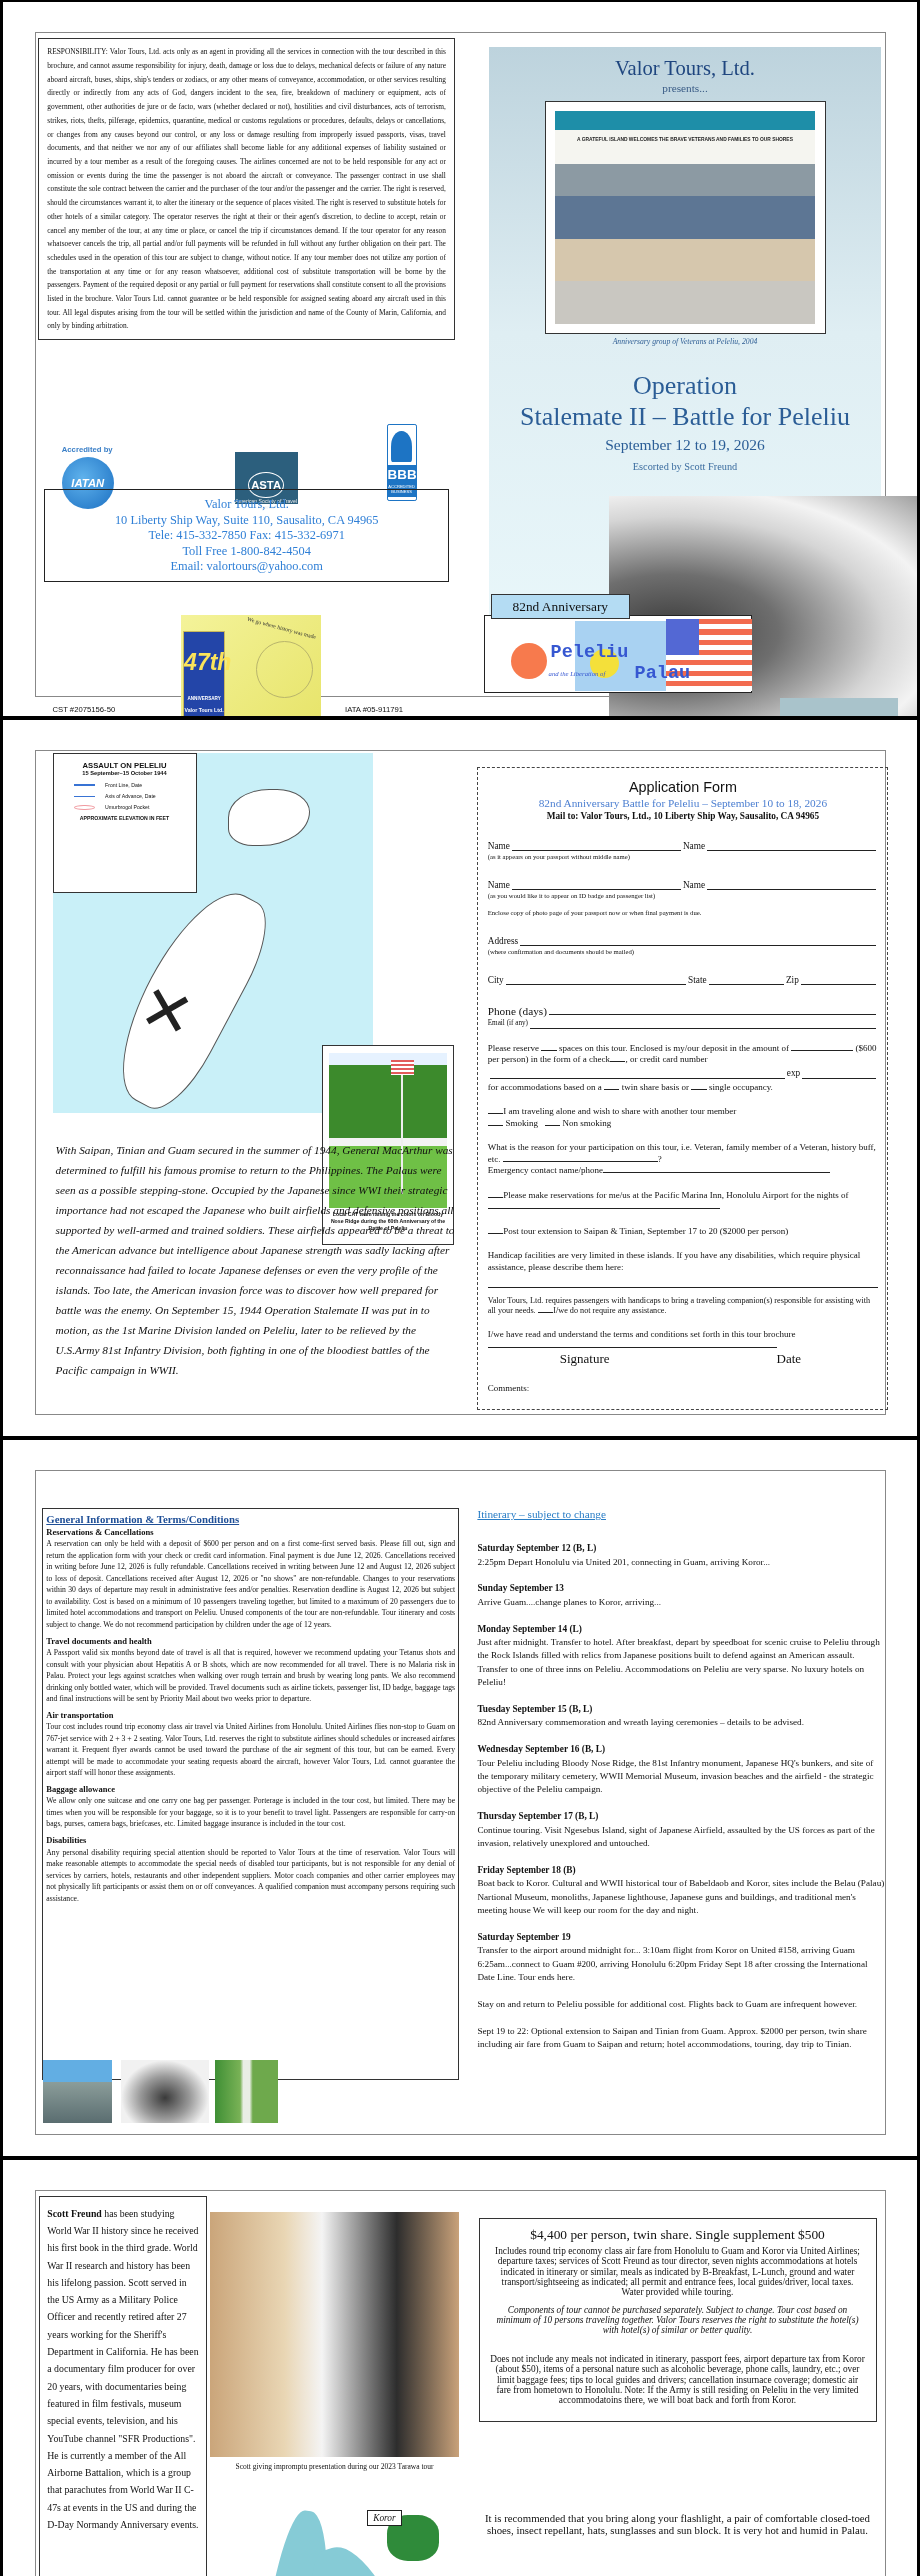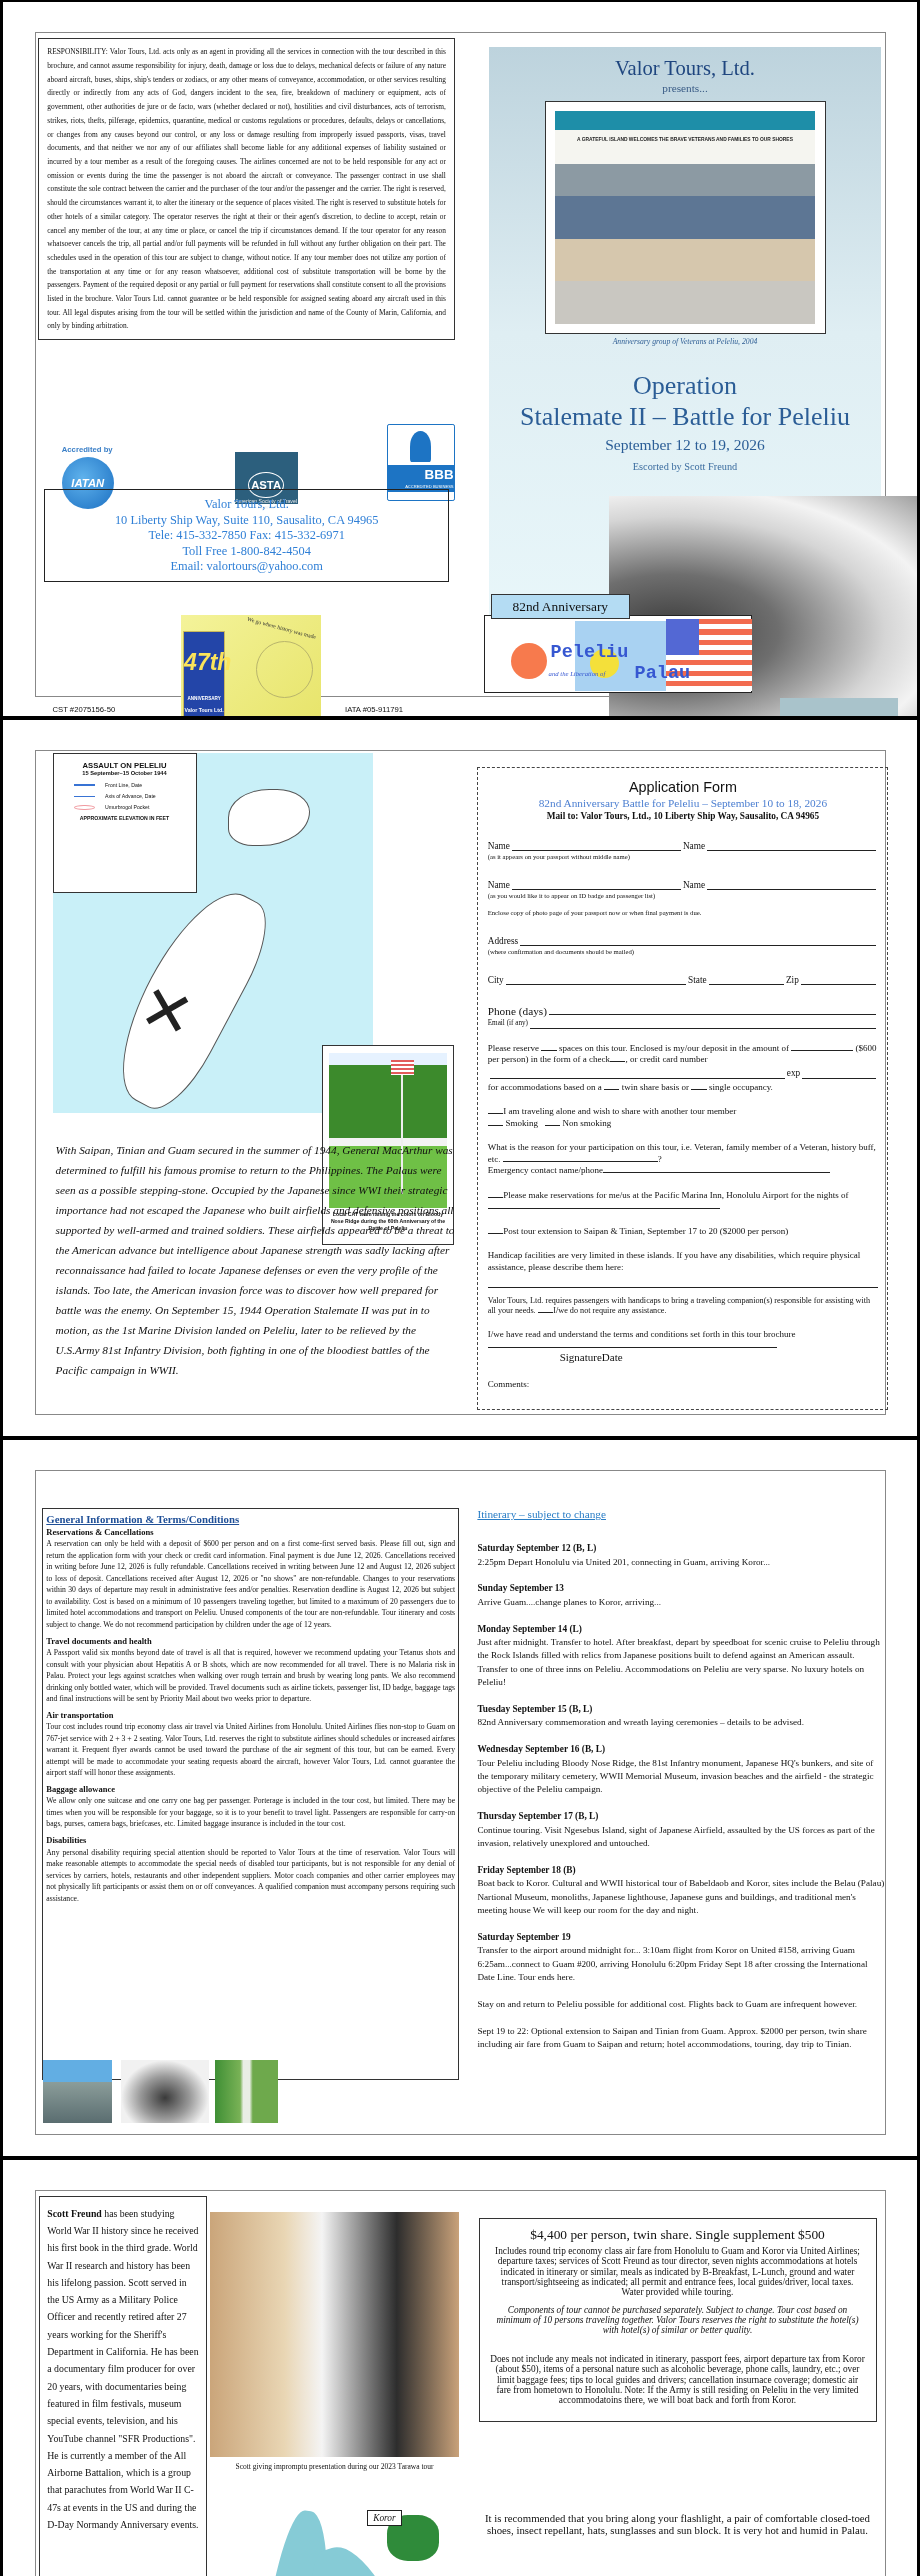--- a/index.html
+++ b/index.html
@@ -14,21 +14,21 @@
   
   .resp-box { position: absolute; left: 2.1px; top: 5.2px; width: 417px; border: 0.8px solid #333; padding: 6.2px 8.2px; font-size: 7.4px; line-height: 13.7px; text-align: justify; }
   .logos { position: absolute; top: 412px; left: 20.6px; width: 392px; height: 62px; }
   .logo { position: absolute; }
   .iatan { left: 5.2px; top: 0; width: 67px; }
   .iatan .acc { color: #3a7fc7; font-family: "Liberation Sans", sans-serif; font-weight: bold; font-size: 7.7px; }
   .iatan .globe { width: 52px; height: 52px; border-radius: 50%; background: radial-gradient(circle at 40% 40%, #5fb2ec, #1b6fc2); color: #fff; font-family: "Liberation Sans", sans-serif; font-style: italic; font-weight: bold; font-size: 11.3px; display: flex; align-items: center; justify-content: center; margin-top: 3.1px; }
   .asta { left: 178px; top: 7.2px; width: 63px; height: 52px; background: #2c5f7d; color: #fff; text-align: center; font-family: "Liberation Sans", sans-serif; padding-top: 20px; }
   .asta .big { font-size: 11.3px; font-weight: bold; border: 1px solid #fff; border-radius: 50%; width: 36px; height: 26px; line-height: 24px; margin: 0 auto 1px; }
   .asta .small { font-size: 5.2px; line-height: 5.7px; color: #eee; }
-  .bbb { left: 330px; top: -20.6px; width: 68px; height: 77px; border: 1px solid #1d74c4; border-radius: 2.1px; text-align: right; font-family: "Liberation Sans", sans-serif; background: #fff; }
+  .bbb { left: 330px; top: -20.6px; width: 30px; height: 77px; border: 1px solid #1d74c4; border-radius: 2.1px; text-align: center; font-family: "Liberation Sans", sans-serif; background: #fff; }
   .bbb .torch { width: 20.6px; height: 31px; margin: 5.2px auto 0; background: #1d74c4; border-radius: 50% 50% 10% 10%; }
   .bbb .txt { background: #1d74c4; color: #fff; font-weight: bold; font-size: 13.4px; margin-top: 3.1px; padding: 2.1px 0; }
   .bbb .sub { background: #1d74c4; color: #fff; font-size: 4.1px; padding-bottom: 3.1px; }
   .contact-box { position: absolute; left: 8.2px; top: 456px; width: 405px; border: 1px solid #222; text-align: center; color: #2f7fd6; font-size: 12.4px; line-height: 15.5px; padding: 7.2px 0 6.2px; }
   .anniv-badge { position: absolute; left: 145px; top: 582px; width: 140px; height: 112px; background: linear-gradient(135deg, #f4f39a, #e7e46a); }
   .anniv-badge .blue { position: absolute; left: 2.1px; top: 15.5px; width: 42px; height: 91px; background: #2345a8; border: 1.5px solid #c9b95d; color: #fbe45a; text-align: center; font-family: "Liberation Sans", sans-serif; }
   .anniv-badge .blue .num { font-size: 23px; font-style: italic; font-weight: bold; margin-top: 17.5px; }
   .anniv-badge .blue .lbl { font-size: 4.6px; color: #fff; margin-top: 19.6px; font-weight: bold; }
   .anniv-badge .motto { position: absolute; left: 65px; top: 10.3px; width: 72px; font-size: 5.7px; color: #333; transform: rotate(15deg); }
   .anniv-badge .world { position: absolute; left: 75px; top: 26px; width: 57px; height: 57px; border: 1px solid #b9b56c; border-radius: 50%; }
@@ -80,21 +80,21 @@
   .app-form .title { font-family: "Liberation Sans", sans-serif; font-size: 14.4px; text-align: center; margin-top: 11.3px; }
   .app-form .sub { color: #4c7fd1; font-size: 11.3px; text-align: center; margin-top: 2.1px; }
   .app-form .mail { font-weight: bold; font-size: 9.3px; text-align: center; margin-top: 2.1px; }
   .f-row { display: flex; font-size: 9.3px; margin-top: 19.6px; }
   .f-line { flex: 1; border-bottom: 0.8px solid #222; height: 10.3px; margin: 0 2.1px; }
   .f-small { font-size: 6.7px; margin-top: 2.1px; }
   .f-big { font-size: 11.3px; }
   .f-p { font-size: 9px; line-height: 11.3px; margin-top: 13.4px; }
   .blank { display: inline-block; border-bottom: 0.8px solid #222; width: 15.5px; height: 7.2px; }
   .blank.w80 { width: 62px; }
-  .sig-labels { display: flex; padding: 0 77px 0 72px; font-size: 11px; }
+  .sig-labels { display: flex; justify-content: space-between; padding: 0 77px 0 72px; font-size: 13px; }
 
   
   .terms { position: absolute; left: 6.2px; top: 37px; width: 417px; height: 572px; border: 0.8px solid #333; padding: 5.2px 3.1px 0 3.1px; text-align: justify; font-size: 7.7px; line-height: 11.5px; }
   .terms h2 { font-size: 10.8px; color: #1f4f97; text-decoration: underline; margin-bottom: 1px; }
   .terms h3 { font-size: 8.5px; margin-top: 5.2px; }
   .pics { position: absolute; top: 589px; left: 7.2px; width: 417px; height: 67px; }
   .pic { position: absolute; top: 0; height: 63px; }
   .pic.a { left: 0; width: 69px; background: linear-gradient(180deg, #62aee3 0 35%, #8b9d9a 35%, #5a6d70); }
   .pic.b { left: 78px; width: 88px; background: radial-gradient(ellipse at 50% 60%, #3a3a3a, #9a9a9a 40%, #f1f1f1 70%); }
   .pic.c { left: 172px; width: 63px; background: linear-gradient(90deg, #3f8f35, #79b256 40%, #e9eee5 45% 55%, #6ea94c 60%); }

